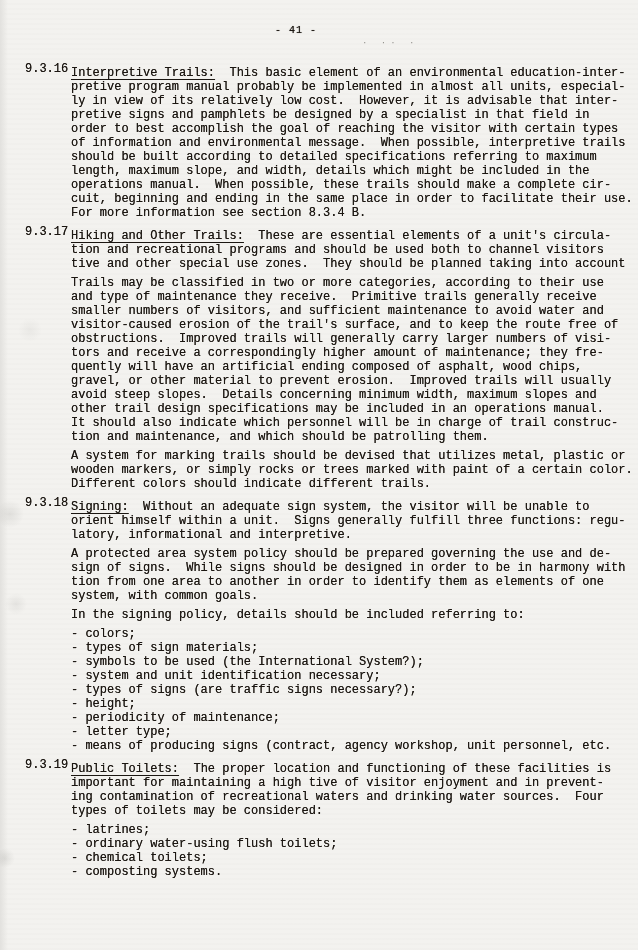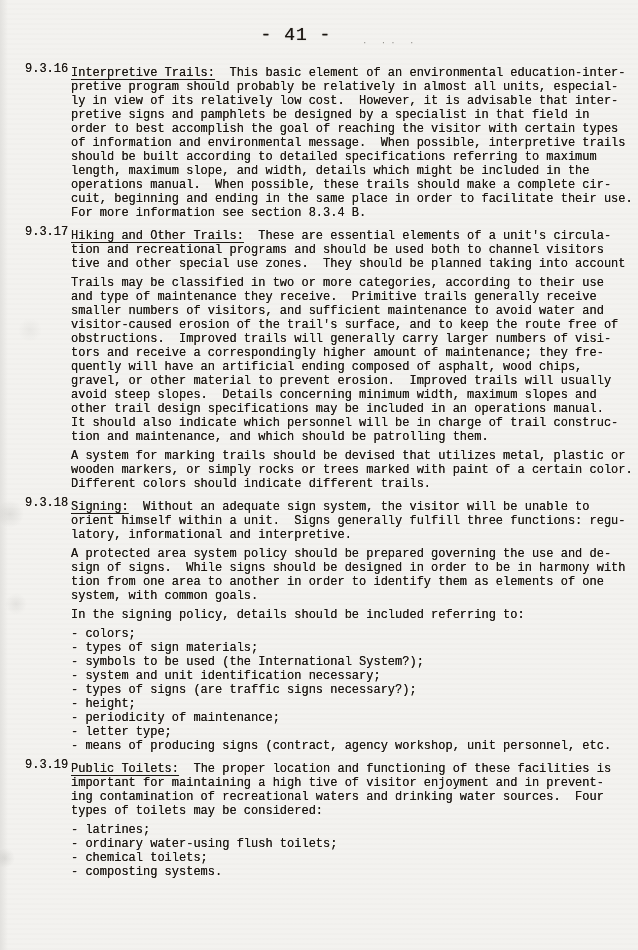--- a/index.html
+++ b/index.html
@@ -16,21 +16,21 @@
       linear-gradient(90deg, #e2e1de 0px, rgba(226,225,222,0) 8px),
       repeating-linear-gradient(0deg, rgba(120,118,112,0.018) 0 2px, rgba(255,255,255,0.02) 2px 5px);
     overflow:hidden;
     font-family:"Liberation Mono","DejaVu Sans Mono",monospace;
     font-size:12px;
     color:#1b1611;
   }
   .page-number{
     position:absolute;top:25px;left:0;right:46px;
     text-align:center;
-    font-size:18px;
+    font-size:10px;
     letter-spacing:1px;
     text-shadow:0 0 0.7px rgba(27,22,17,0.85);
   }
   .scan-dots{
     position:absolute;left:362px;top:38px;
     color:rgba(70,68,62,0.55);
     font-size:9px;letter-spacing:4px;
     white-space:pre;
   }
   .content{position:absolute;top:62px;left:0;right:0;}
@@ -57,21 +57,21 @@
 
 <div class="page">
   <div class="page-number">- 41 -</div>
   <div class="scan-dots">· ·· ·</div>
   <div class="content">
       <div class="section">
         <div class="num ln">9.3.16</div>
         <div class="secbody">
           <div class="block">
             <div class="ln"><span class="u">Interpretive Trails:</span><span>  This basic element of an environmental education-inter-</span></div>
-            <div class="ln">pretive program should probably be relatively in almost all units, especial-</div>
+            <div class="ln">pretive program manual probably be implemented in almost all units, especial-</div>
             <div class="ln">ly in view of its relatively low cost.  However, it is advisable that inter-</div>
             <div class="ln">pretive signs and pamphlets be designed by a specialist in that field in</div>
             <div class="ln">order to best accomplish the goal of reaching the visitor with certain types</div>
             <div class="ln">of information and environmental message.  When possible, interpretive trails</div>
             <div class="ln">should be built according to detailed specifications referring to maximum</div>
             <div class="ln">length, maximum slope, and width, details which might be included in the</div>
             <div class="ln">operations manual.  When possible, these trails should make a complete cir-</div>
             <div class="ln">cuit, beginning and ending in the same place in order to facilitate their use.</div>
             <div class="ln">For more information see section 8.3.4 B.</div>
           </div>

